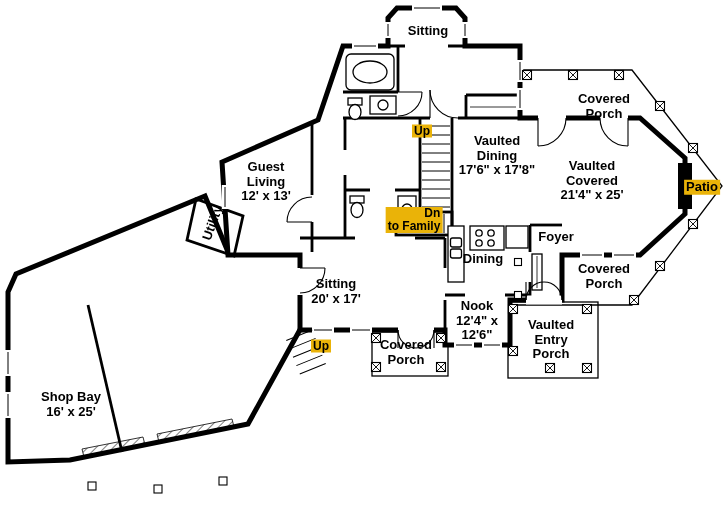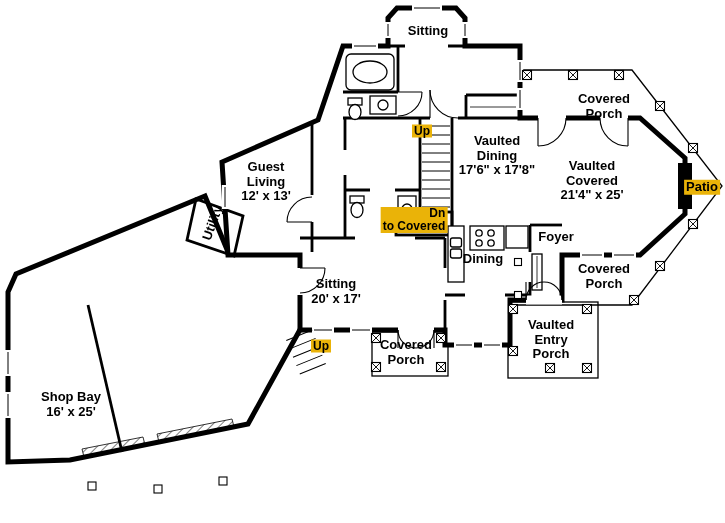--- a/index.html
+++ b/index.html
@@ -222,41 +222,46 @@
     <span>Living</span>
     <span>12' x 13'</span>
   </div>
 
   <div class="label rot" style="left:213px;top:223px">
     <span>Utility</span>
   </div>
 
   <div class="label small onwhite" style="left:414px;top:220px">
     <span>Dn</span>
-    <span>to Covered</span>
+    <span>to Family</span>
   </div>
 
   <div class="label" style="left:556px;top:237px">
     <span>Foyer</span>
   </div>
 
   <div class="label" style="left:483px;top:259px">
     <span>Dining</span>
   </div>
 
   <div class="label" style="left:604px;top:276px">
     <span>Covered</span>
     <span>Porch</span>
   </div>
 
   <div class="label" style="left:336px;top:291px">
     <span>Sitting</span>
     <span>20' x 17'</span>
   </div>
 
+  <div class="label" style="left:477px;top:321px">
+    <span>Nook</span>
+    <span>12'4" x</span>
+    <span>12'6"</span>
+  </div>
 
   <div class="label" style="left:551px;top:340px">
     <span>Vaulted</span>
     <span>Entry</span>
     <span>Porch</span>
   </div>
 
   <div class="label small onwhite" style="left:321px;top:346px">
     <span>Up</span>
   </div>

